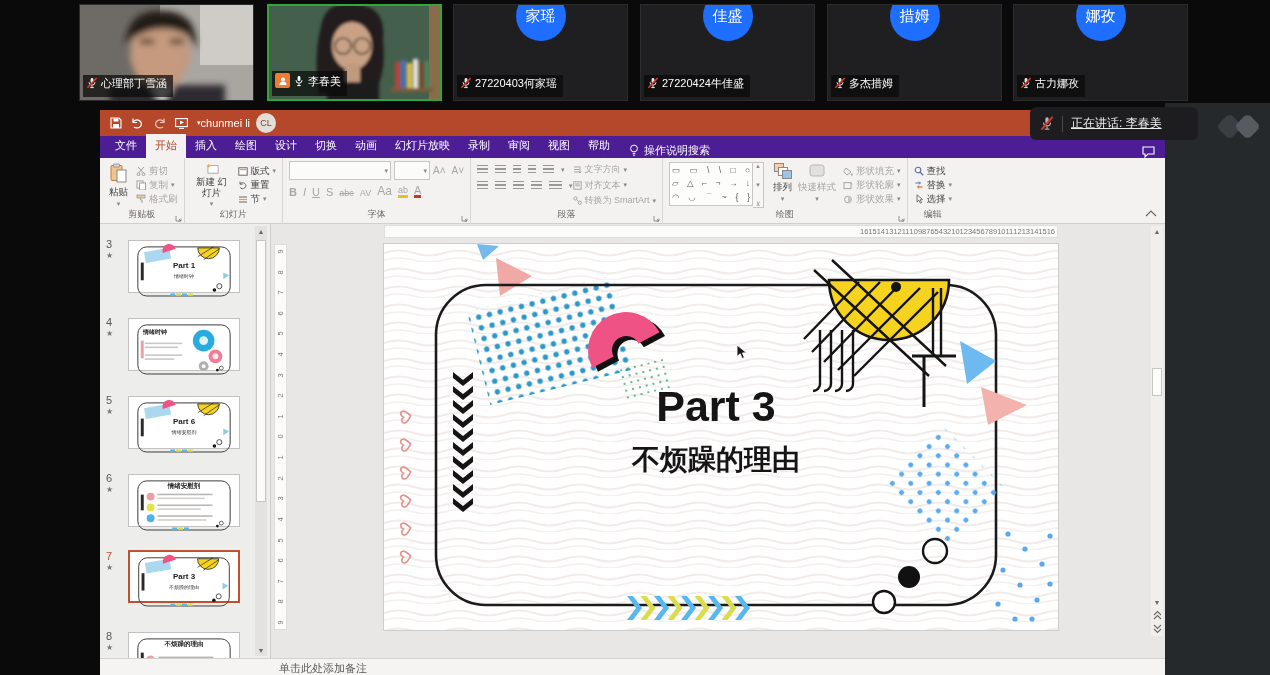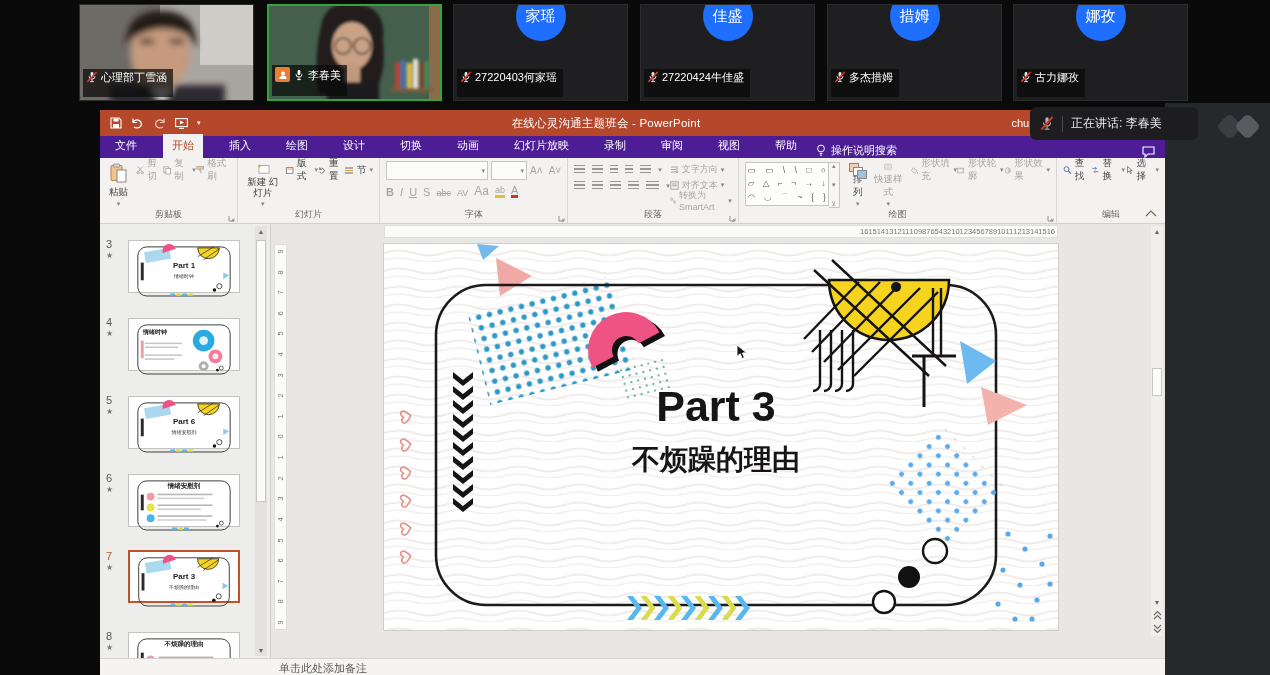--- a/index.html
+++ b/index.html
@@ -6,50 +6,50 @@
     font-family:"Liberation Sans",sans-serif;-webkit-font-smoothing:antialiased;}
   .abs{position:absolute;}
   #screen{position:relative;width:1270px;height:675px;background:#0a0a0a;}
 
   
   .tile{position:absolute;top:4px;width:175px;height:97px;background:#1c1c1c;border:1px solid #2c2c2c;
     box-sizing:border-box;overflow:hidden;}
   .tile.speaking{border:2px solid #35a43a;}
   .tile .vid{position:absolute;inset:0;}
   .tlabel{position:absolute;left:3px;bottom:3px;display:flex;align-items:center;gap:3px;
-    background:rgba(10,10,10,.72);padding:2px 6px 14px 3px;color:#fff;font-size:11px;line-height:12px;}
+    background:rgba(10,10,10,.72);padding:2px 6px 8px 3px;color:#fff;font-size:11px;line-height:12px;}
   .avatarwrap{position:absolute;inset:0;background:#1f1f22;display:flex;justify-content:center;}
   .avatar{width:50px;height:50px;border-radius:50%;background:#1e6fff;color:#fff;display:flex;
     align-items:center;justify-content:center;font-size:15px;margin-top:-14px;}
   .hostbadge{width:15px;height:15px;background:#ed7d31;border-radius:2px;display:flex;align-items:center;justify-content:center;}
 
   
   #ppt{position:absolute;left:100px;top:110px;width:1065px;height:560px;background:#f3f2f1;}
   #titlebar{position:relative;height:26px;background:#b5472a;display:flex;align-items:center;color:#fff;z-index:1;}
   #menubar{position:relative;height:22px;background:#4c1d95;display:flex;align-items:flex-end;color:#fff;z-index:1;}
   .qat{display:flex;align-items:center;gap:9px;margin-left:10px;}
   .ttl{flex:1;text-align:center;font-size:11.5px;letter-spacing:.2px;}
   .account{font-size:11px;margin-right:6px;}
   .acirc{width:20px;height:20px;border-radius:50%;background:#e3ded8;color:#7a4a35;font-size:9px;
     display:flex;align-items:center;justify-content:center;margin-right:78px;}
-  .tab{padding:4px 9px 5px;font-size:11px;cursor:default;margin-left:17px;}
+  .tab{padding:4px 9px 5px;font-size:11px;cursor:default;}
   .tab.active{background:#f3f2f1;color:#b5472a;}
   .searchlbl{display:flex;align-items:center;gap:5px;font-size:11px;margin-left:10px;}
   #circuit{position:absolute;left:660px;top:0;z-index:0;pointer-events:none;opacity:.55;}
 
   
   #ribbon{height:66px;background:#f3f2f1;border-bottom:1px solid #d2d0ce;display:flex;box-sizing:border-box;position:relative;}
   .rgroup{position:relative;border-right:1px solid #d8d6d4;padding:3px 6px 0;box-sizing:border-box;}
   .rc{display:flex;gap:5px;height:48px;}
   .rl{position:absolute;left:0;right:0;bottom:2px;text-align:center;font-size:9px;color:#6a6865;}
   .launcher{position:absolute;right:2px;bottom:1px;}
   .bigbtn{display:flex;flex-direction:column;align-items:center;justify-content:flex-start;
     font-size:9.5px;color:#444;padding:2px 3px;gap:2px;text-align:center;}
   .bigbtn.dis{color:#a6a4a2;}
-  .scol{display:flex;flex-direction:row;justify-content:center;padding:2px 0;}
+  .scol{display:flex;flex-direction:column;justify-content:center;padding:2px 0;}
   .sbtn{display:flex;align-items:center;gap:3px;font-size:9.5px;color:#444;height:14px;}
   .sbtn.dis{color:#a8a6a4;}
   .chev{font-size:7px;color:#8a8886;line-height:6px;}
   .fbox{height:17px;border:1px solid #c8c6c4;background:#fbfbfa;display:flex;align-items:center;
     justify-content:flex-end;padding:0 2px;color:#b0aeac;font-size:8px;}
   .frow{display:flex;gap:3px;align-items:center;}
   .fletters{display:flex;gap:6px;align-items:flex-end;font-size:11px;color:#a8a6a4;}
   .fletters .b{font-weight:bold}.fletters .i{font-style:italic}.fletters .u{text-decoration:underline}
   .fletters .st{text-decoration:line-through;font-size:9px}
   .ubar{border-bottom:3px solid #e3c229;line-height:10px}.rbar{border-bottom:3px solid #c0392b;line-height:10px}
@@ -95,21 +95,21 @@
   #escroll .sarrow{color:#6a6865}
 
   #notespane{height:18px;background:#f5f4f3;border-top:1px solid #d4d2d0;display:flex;align-items:center;}
   #notespane span{font-size:11px;color:#595959;margin-left:9px;}
 
   
   #sidebarDark{position:absolute;left:1165px;top:103px;width:105px;height:572px;background:#26292c;}
   #speakOverlay{position:absolute;left:1030px;top:107px;width:168px;height:33px;background:#1d1d1f;border-radius:6px;
     display:flex;align-items:center;padding:0 10px;box-sizing:border-box;z-index:5;}
   #speakOverlay .div{width:1px;height:16px;background:#4a4a4c;margin:0 8px;}
-  #speakOverlay span{color:#ededed;font-size:12px;white-space:nowrap;}
+  #speakOverlay span{color:#ededed;font-size:12px;white-space:nowrap;text-decoration:underline;}
   #meetlogo{position:absolute;left:1212px;top:112px;z-index:5;}
 </style>
 </head>
 <body>
 
 <div id="screen">
 
   <div>
 
     <div class="tile" style="left:79px">
@@ -288,21 +288,20 @@
           <path d="M11 4 a4.5 4 0 1 0 -1 5" fill="none" stroke="#f0c6b8" stroke-width="1.2"></path>
             <path d="M11 0.5 v4 h-4" fill="none" stroke="#f0c6b8" stroke-width="1.2"></path>
         </svg>
         <svg width="13" height="11" viewBox="0 0 13 11">
           <rect x="0.6" y="0.6" width="11.8" height="8" fill="none" stroke="#fff" stroke-width="1.1"></rect>
           <path d="M5 2.6 L9 4.6 L5 6.6 Z" fill="#fff"></path>
             <line x1="4" y1="10.4" x2="9" y2="10.4" stroke="#fff" stroke-width="1.1"></line>
         </svg>
         <span class="chev" style="color:#fff">▾</span>
       </div>
-      <span class="ttl">在线心灵沟通主题班会 - PowerPoint</span>
       <span class="account">chunmei li</span>
       <span class="acirc">CL</span>
     </div>
 
     <div id="menubar">
       <span class="tab" style="margin-left:6px">文件</span>
       <span class="tab active">开始</span>
       <span class="tab">插入</span>
       <span class="tab">绘图</span>
       <span class="tab">设计</span>

